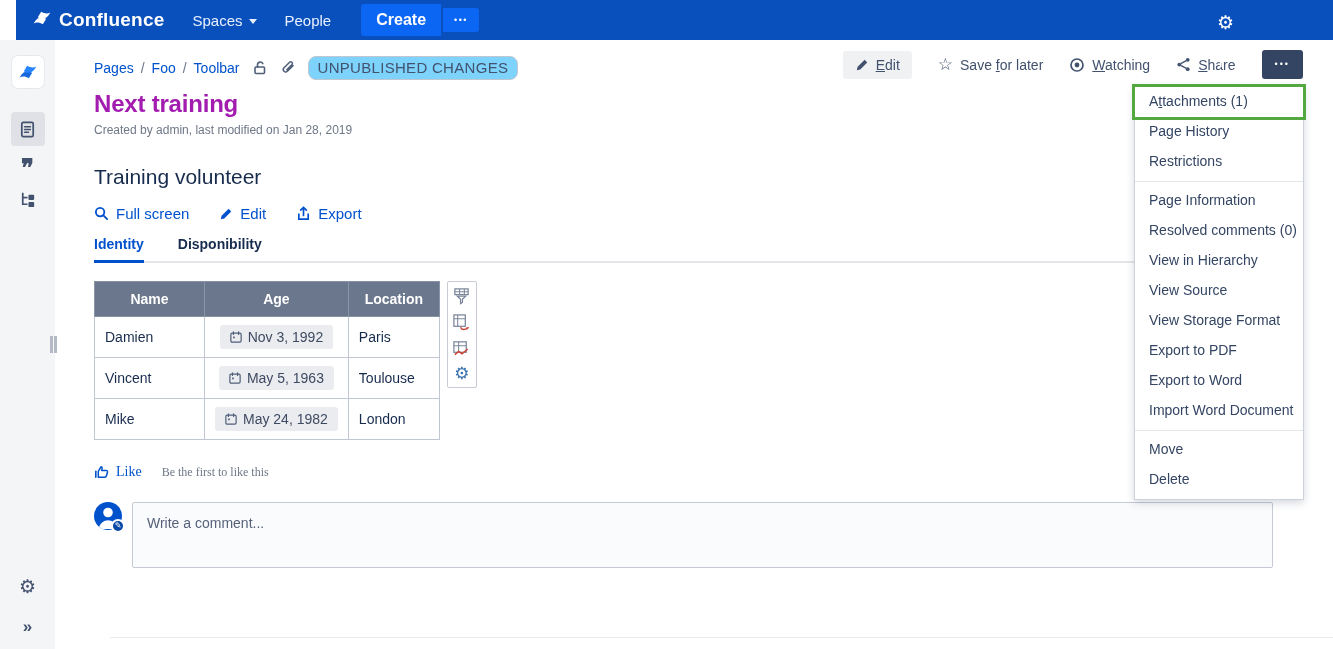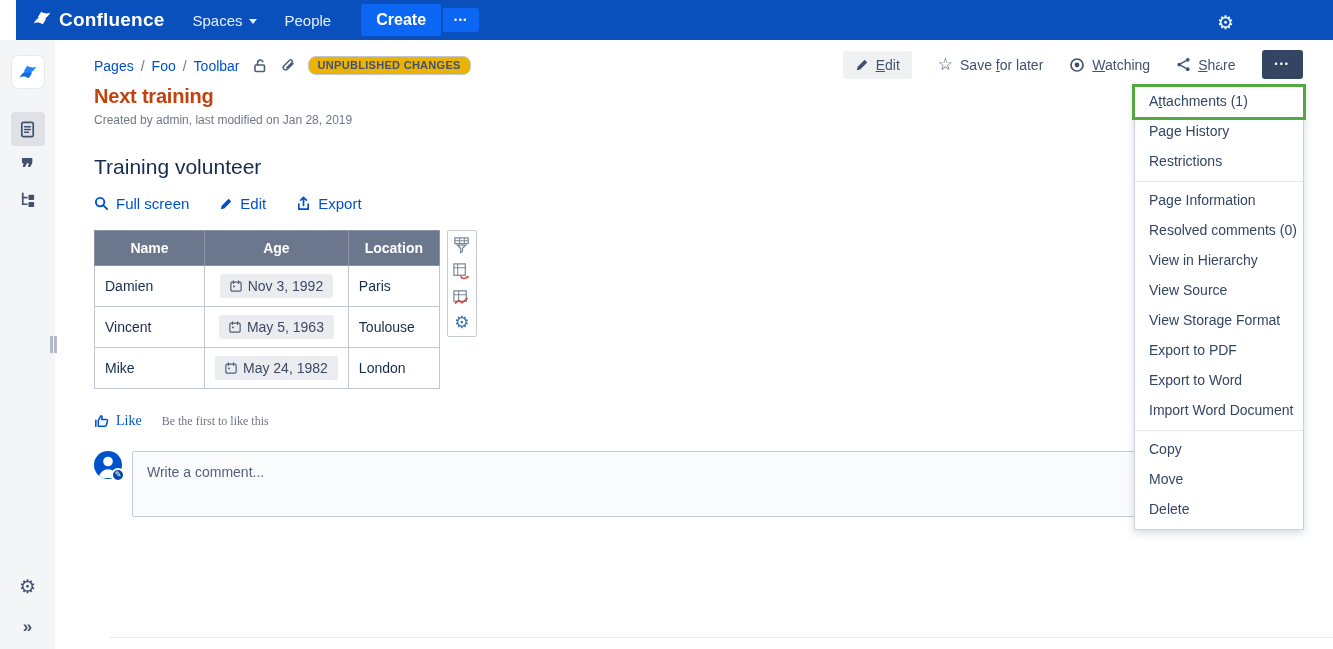--- a/index.html
+++ b/index.html
@@ -42,33 +42,33 @@
   .sb-expand { font-size:17px; font-weight:bold; color:#42526E; cursor:pointer; line-height:1; }
   .grip { position:absolute; left:50px; top:336px; display:flex; gap:1px; cursor:col-resize; z-index:15; }
   .grip span { display:block; width:3px; height:17px; background:#B3BAC5; }
 
   
   .main { position:absolute; top:40px; left:55px; right:0; bottom:0; background:#fff; padding-left:39px; }
   .crumb-row { margin-top:16px; display:flex; align-items:center; gap:7px; font-size:14px; }
   .crumb-link { color:#0052CC; cursor:pointer; text-decoration:none; }
   .crumb-sep { color:#6B778C; }
   .crumb-icon { color:#505F79; display:flex; margin-left:5px; cursor:pointer; }
-  .badge { border:1px solid #C1C7D0; color:#42526E; background:#eab308; font-size:11px; font-weight:bold;
+  .badge { border:1px solid #C1C7D0; color:#42526E; background:#7dd3fc; font-size:15px; font-weight:normal;
            letter-spacing:.3px; padding:2px 9px 3px; border-radius:8px; margin-left:5px; white-space:nowrap; }
 
   .action-bar { position:absolute; top:10px; right:30px; display:flex; align-items:center; gap:26px;
                 font-size:14px; color:#42526E; z-index:25; }
   .act-item { display:flex; align-items:center; gap:7px; cursor:pointer; }
   .edit-btn { background:#F0F1F3; padding:6px 12px; border-radius:3px; }
   .star-glyph { font-size:17px; line-height:1; }
   .more-btn { background:#344563; color:#fff; padding:10px 13px; border:none; border-radius:3px;
               font-size:9px; letter-spacing:2px; line-height:1; cursor:pointer; }
   .u { text-decoration:underline; }
 
-  .page-title { margin-top:10px; font-size:20px; font-weight:600; color:#c2410c; letter-spacing:-.2px; }
+  .page-title { margin-top:10px; font-size:24px; font-weight:600; color:#a21caf; letter-spacing:-.2px; }
   .byline { margin-top:5px; font-size:12px; color:#6E7787; }
 
   .macro-heading { margin-top:28px; font-size:21px; font-weight:400; color:#172B4D; }
   .macro-links { margin-top:16px; display:flex; align-items:center; gap:30px; }
   .m-link { display:flex; align-items:center; gap:7px; color:#0052CC; font-size:15px; cursor:pointer; }
 
   .tab-strip { margin-top:14px; margin-right:60px; border-bottom:2px solid #E3E5E9; display:flex; gap:34px; }
   .tab { font-size:14px; font-weight:bold; color:#172B4D; padding-bottom:8px; cursor:pointer; }
   .tab.active { color:#0052CC; border-bottom:3px solid #0052CC; margin-bottom:-2px; }
 
@@ -286,20 +286,24 @@
         <span style="display:flex;">
           <svg width="15" height="15" viewBox="0 0 16 16">
               <path d="M8 10V2M5 4.5L8 1.5l3 3" fill="none" stroke="#0052CC" stroke-width="1.8" stroke-linecap="round"></path>
               <path d="M3 8v6h10V8" fill="none" stroke="#0052CC" stroke-width="1.8"></path>
             </svg>
         </span>
         <span>Export</span>
       </div>
     </div>
 
+    <div class="tab-strip">
+      <div class="tab active">Identity</div>
+      <div class="tab">Disponibility</div>
+    </div>
 
     <div class="table-zone">
       <table class="data">
         <thead>
           <tr>
             <th class="col-name">Name</th>
             <th class="col-age">Age</th>
             <th class="col-loc">Location</th>
           </tr>
         </thead>
@@ -412,18 +416,17 @@
     <div class="menu-sep"></div>
     <div class="menu-item">Page Information</div>
     <div class="menu-item">Resolved comments (0)</div>
     <div class="menu-item">View in Hierarchy</div>
     <div class="menu-item">View Source</div>
     <div class="menu-item">View Storage Format</div>
     <div class="menu-item">Export to PDF</div>
     <div class="menu-item">Export to Word</div>
     <div class="menu-item">Import Word Document</div>
     <div class="menu-sep"></div>
-    <div class="menu-item">Copy</div>
     <div class="menu-item">Move</div>
     <div class="menu-item">Delete</div>
   </div>
 
 </div>
 
 </body></html>

